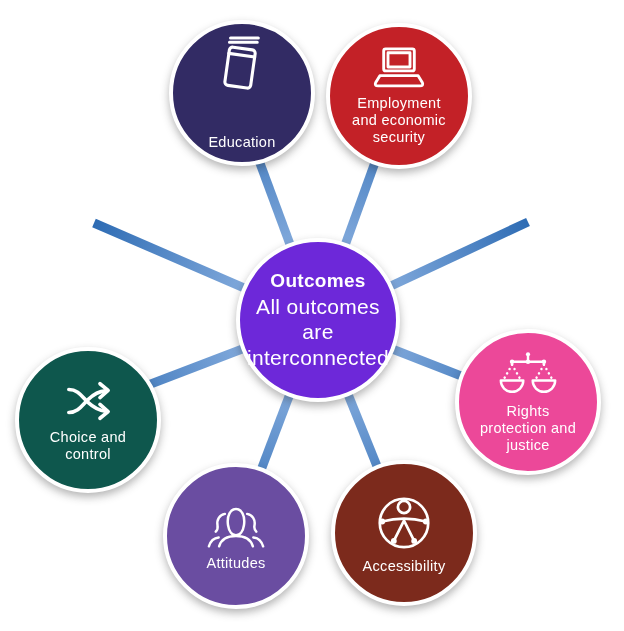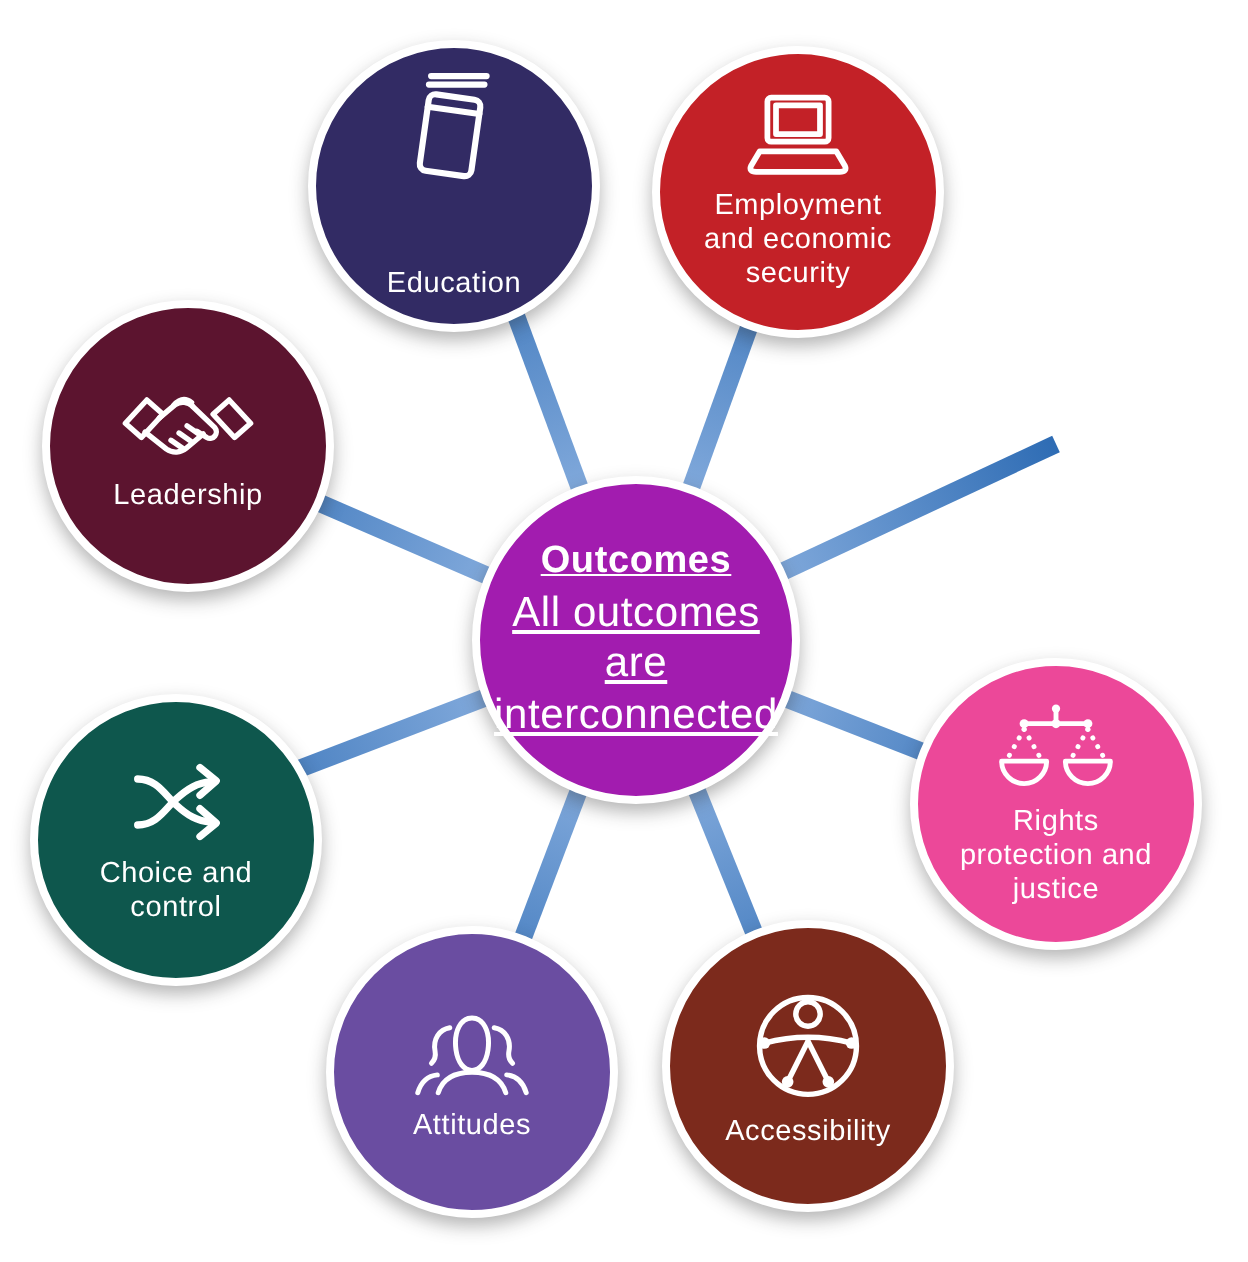--- a/index.html
+++ b/index.html
@@ -17,21 +17,21 @@
   .node .icon{display:block;margin-bottom:5px;}
   .node .label{
     white-space:pre-line;font-size:14.5px;line-height:1.16;
     letter-spacing:.3px;font-weight:400;
   }
   .node-center{
     width:164px;height:164px;left:236px;top:238px;
   }
   .node-center .title{font-size:19px;font-weight:700;letter-spacing:.3px;margin-bottom:2px;}
   .node-center .subtitle{white-space:pre-line;font-size:21px;line-height:1.22;letter-spacing:.3px;}
-  .node-education{left:154px;top:20px;gap:36px;}
+  .node-education{left:169px;top:20px;gap:36px;}
   .node-employment{left:326px;top:23px;}
   .node-health{left:455px;top:149px;}
   .node-rights{left:455px;top:329px;}
   .node-accessibility{left:331px;top:460px;}
   .node-attitudes{left:163px;top:463px;}
   .node-choice{left:15px;top:347px;}
   .node-leadership{left:21px;top:150px;}
 </style>
 </head>
 <body>
@@ -173,34 +173,20 @@
         <path d="M8 12 C18 12 22 20 28 25.5 C34 31 39 34 46 34.5"></path>
         <path d="M40.5 27.5 L49 35 L40.5 42"></path>
         <path d="M8 36 C18 36 22 28 28 22.5 C34 17 39 14 46 13.5"></path>
         <path d="M40.5 6 L49 13 L40.5 20.5"></path>
       </g>
     </svg>
     <span class="label">Choice and
 control</span>
   </div>
 
-  <div class="node node-leadership" style="background: rgb(92, 20, 47);">
-    <svg class="icon" width="68" height="45" viewBox="0 0 76 50">
-      <g fill="none" stroke="#fff" stroke-width="3" stroke-linecap="round" stroke-linejoin="round">
-        <path d="M3 24 L15 11 L24 19 L12 32 Z"></path>
-        <path d="M73 24 L61 11 L52 19 L64 32 Z"></path>
-        <path d="M22 21 L31 13.5 C34 11.5 38 12 40.5 14.5"></path>
-        <path d="M14 29 L26 38.5 C29.5 41 34 40.5 37 38 L46.5 30"></path>
-        <path d="M40.5 14.5 L53 26.5 C55.5 29.5 52 34 48.5 32 L43 28.5"></path>
-        <path d="M28.5 33.5 l6.5 4.5 M33 29.5 l6.5 4.5 M37.5 25.5 l6.5 4.5"></path>
-        <path d="M30 14 q5 -5.5 10 -1.5"></path>
-      </g>
-    </svg>
-    <span class="label">Leadership</span>
-  </div>
 
-  <div class="node node-center" style="background: #a21caf; text-decoration: underline;">
+  <div class="node node-center" style="background: #6d28d9;">
     <span class="title">Outcomes</span>
     <span class="subtitle">All outcomes are
 interconnected</span>
   </div>
 
 </div>
 
 </body></html>

